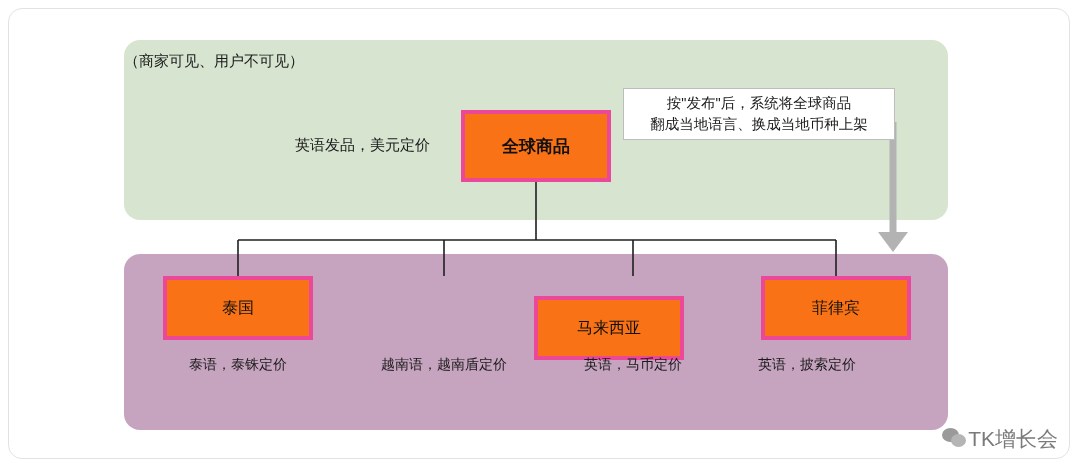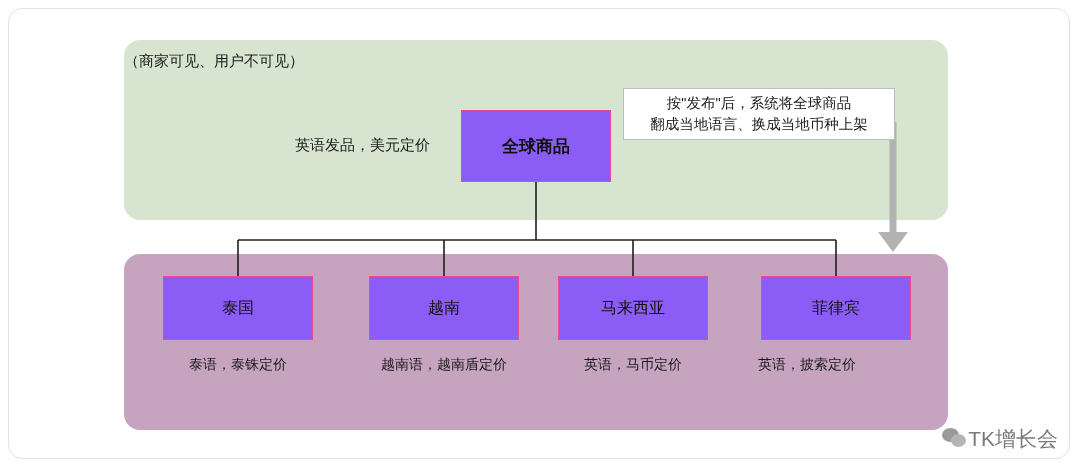--- a/index.html
+++ b/index.html
@@ -52,22 +52,22 @@
     position: absolute;
     width: 100%;
     top: 12px;
     text-align: left;
     font-size: 15px;
     color: #1a1a1a;
   }
   
   .node {
     position: absolute;
-    background: #8b5cf6;
-    border: 1px solid #ec4899;
+    background: #f97316;
+    border: 4px solid #ec4899;
     box-sizing: border-box;
     display: flex;
     align-items: center;
     justify-content: center;
     font-size: 16px;
     color: #111111;
     font-family: Liberation Mono, monospace;
   }
   .node.global {
     left: 461px;
@@ -78,21 +78,21 @@
     font-size: 17px;
   }
   .node.shop {
     top: 276px;
     width: 150px;
     height: 64px;
     font-size: 16px;
   }
   .shop1 { left: 163px; }
   .shop2 { left: 369px; }
-  .shop3 { left: 558px; }
+  .shop3 { left: 534px; margin-top: 20px; }
   .shop4 { left: 761px; }
 
   .left-label {
     position: absolute;
     left: 279px;
     top: 136px;
     font-size: 15px;
     color: #1a1a1a;
     white-space: nowrap;
     margin-left: 16px;
@@ -196,21 +196,20 @@
 
   <div class="left-label">英语发品，美元定价</div>
   <div class="node global">全球商品</div>
 
   <div class="callout">
     <div>按"发布"后，系统将全球商品</div>
     <div>翻成当地语言、换成当地币种上架</div>
   </div>
 
   <div class="node shop shop1">泰国</div>
-  <div class="node shop shop2">越南</div>
   <div class="node shop shop3">马来西亚</div>
   <div class="node shop shop4">菲律宾</div>
 
   <div class="shop-caption cap1">泰语，泰铢定价</div>
   <div class="shop-caption cap2">越南语，越南盾定价</div>
   <div class="shop-caption cap3">英语，马币定价</div>
   <div class="shop-caption cap4">英语，披索定价</div>
 
   <div class="watermark">
     <span class="wechat-badge">

